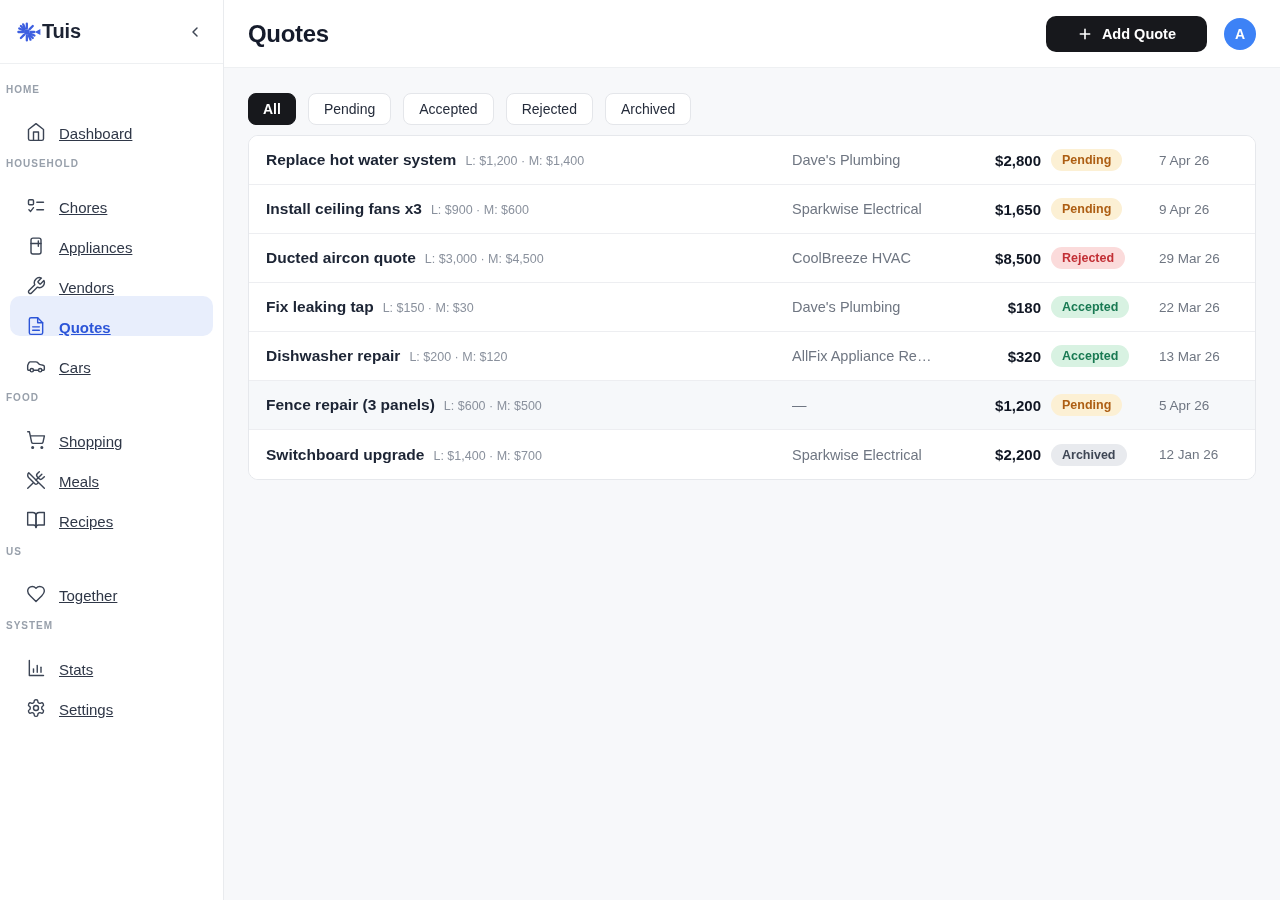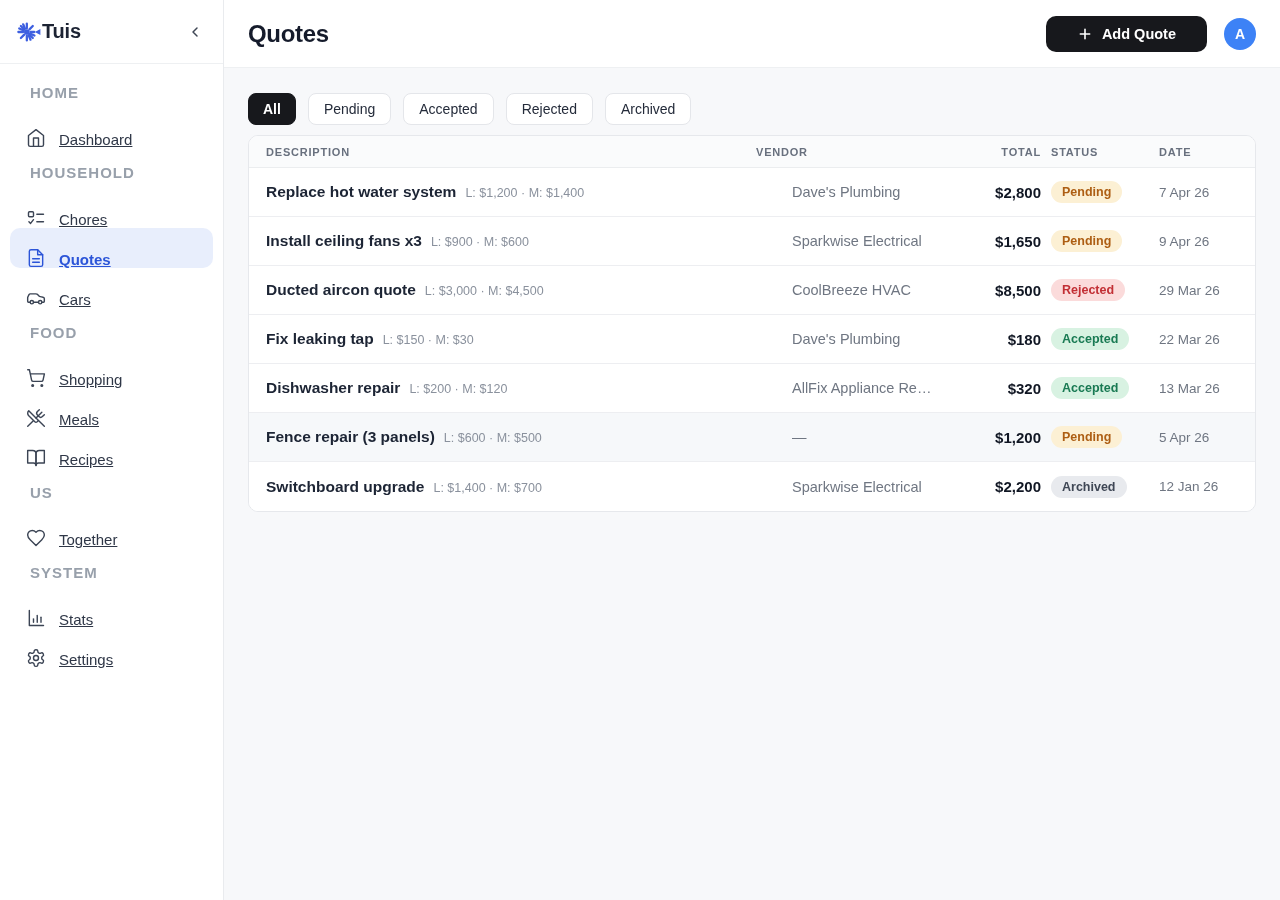--- a/index.html
+++ b/index.html
@@ -13,22 +13,22 @@
   .sidebar { width:224px; height:100%; background:#fff; border-right:1px solid #e9ebee; flex:0 0 224px; }
   .sidebar-header { height:64px; display:flex; align-items:center; justify-content:space-between;
     padding:0 16px 0 16px; border-bottom:1px solid #eef0f2; }
   .logo-wrap { display:flex; align-items:center; }
   .logo-mark { width:26px; height:26px; color:#3d5fe0; display:flex; align-items:center; }
   .logo-text { font-size:20px; font-weight:700; color:#1c2333; letter-spacing:-0.2px; }
   .collapse-btn { width:24px; height:24px; border:none; background:transparent; color:#3f4755;
     display:flex; align-items:center; justify-content:center; cursor:pointer; }
 
   nav { padding:8px 0 0 0; }
-  .section-label { font-size:15px; font-weight:700; letter-spacing:1px; color:#98a0ab;
-    margin:16px 18px 7px 30px; text-transform:uppercase; }
+  .section-label { font-size:10px; font-weight:700; letter-spacing:1px; color:#98a0ab;
+    margin:16px 18px 7px 6px; text-transform:uppercase; }
   .section:first-child .section-label { margin-top:12px; }
   .nav-item { display:flex; align-items:flex-end; gap:13px; height:40px; margin:0 10px;
     padding:0 6px 0 16px; border-radius:10px; cursor:pointer; color:#2f3747;text-decoration:underline; }
   .nav-item .nav-icon { width:20px; height:20px; color:#3b4454; display:flex; align-items:center; justify-content:center; }
   .nav-item .nav-label { font-size:15px; font-weight:500; }
   .nav-item.active { background:#e8eefc; color:#2c55d8; }
   .nav-item.active .nav-icon { color:#2c55d8; }
   .nav-item.active .nav-label { font-weight:600; }
 
   
@@ -132,20 +132,38 @@
             <span class="nav-icon">
               <svg viewBox="0 0 24 24" width="20" height="20" fill="none" stroke="currentColor" stroke-width="1.7" stroke-linecap="round" stroke-linejoin="round">
                 <rect x="3" y="4.5" width="6" height="6" rx="1.2"></rect>
                 <path d="M13 7.5h8"></path>
                 <path d="m3.5 16.5 2 2 3.5-4.5"></path>
                 <path d="M13 16.5h8"></path>
               </svg>
             </span>
             <span class="nav-label">Chores</span>
           </div>
+          <div class="nav-item">
+            <span class="nav-icon">
+              <svg viewBox="0 0 24 24" width="20" height="20" fill="none" stroke="currentColor" stroke-width="1.7" stroke-linecap="round" stroke-linejoin="round">
+                <rect x="6" y="2.5" width="12" height="19" rx="2.4"></rect>
+                <path d="M6 9h12"></path>
+                <path d="M14.8 5.8v6.4"></path>
+              </svg>
+            </span>
+            <span class="nav-label">Appliances</span>
+          </div>
+          <div class="nav-item">
+            <span class="nav-icon">
+              <svg viewBox="0 0 24 24" width="20" height="20" fill="none" stroke="currentColor" stroke-width="1.7" stroke-linecap="round" stroke-linejoin="round">
+                <path d="M14.7 6.3a1 1 0 0 0 0 1.4l1.6 1.6a1 1 0 0 0 1.4 0l3.77-3.77a6 6 0 0 1-7.94 7.94l-6.91 6.91a2.12 2.12 0 0 1-3-3l6.91-6.91a6 6 0 0 1 7.94-7.94l-3.76 3.76z"></path>
+              </svg>
+            </span>
+            <span class="nav-label">Vendors</span>
+          </div>
           <div class="nav-item active">
             <span class="nav-icon">
               <svg viewBox="0 0 24 24" width="20" height="20" fill="none" stroke="currentColor" stroke-width="1.7" stroke-linecap="round" stroke-linejoin="round">
                 <path d="M14 2H6a2 2 0 0 0-2 2v16a2 2 0 0 0 2 2h12a2 2 0 0 0 2-2V8z"></path>
                 <path d="M14 2v6h6"></path>
                 <path d="M16 13H8"></path>
                 <path d="M16 17H8"></path>
               </svg>
             </span>
             <span class="nav-label">Quotes</span>
@@ -251,27 +269,20 @@
     <div class="content">
       <div class="filters" id="filters">
           <button class="pill active">All</button>
           <button class="pill">Pending</button>
           <button class="pill">Accepted</button>
           <button class="pill">Rejected</button>
           <button class="pill">Archived</button>
         </div>
 
       <div class="table-card">
-        <div class="trow thead">
-          <div class="th">Description</div>
-          <div class="th">Vendor</div>
-          <div class="th th-total">Total</div>
-          <div class="th th-status">Status</div>
-          <div class="th">Date</div>
-        </div>
         <div id="table-body">
             <div class="trow tbody-row">
               <div class="cell-desc">
                 <span class="desc-title">Replace hot water system</span>
                 <span class="desc-meta">L: $1,200 · M: $1,400</span>
               </div>
               <div class="cell-vendor">Dave's Plumbing</div>
               <div class="cell-total">$2,800</div>
               <div class="cell-status"><span class="badge badge-pending">Pending</span></div>
               <div class="cell-date">7 Apr 26</div>

